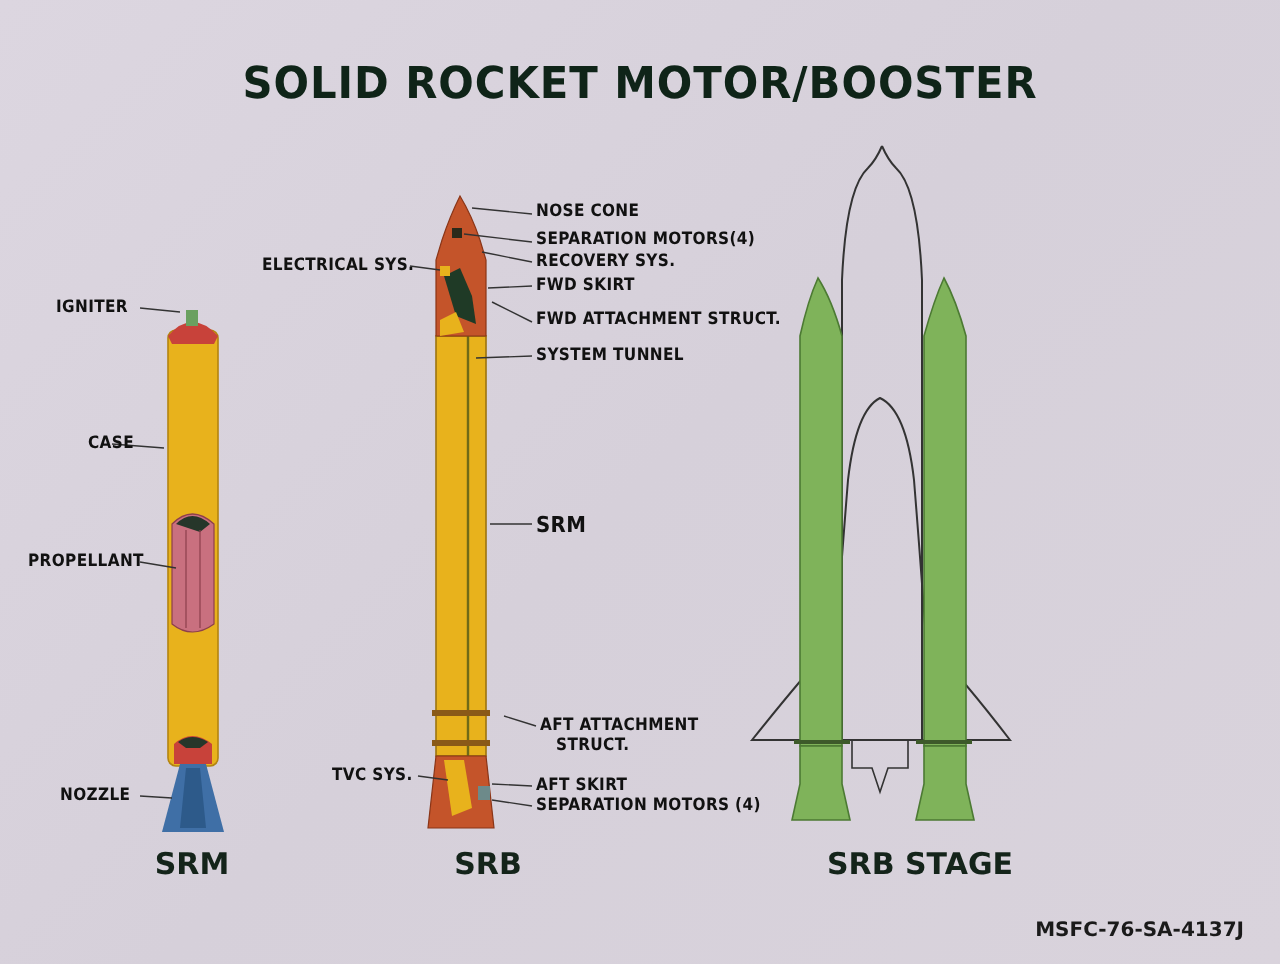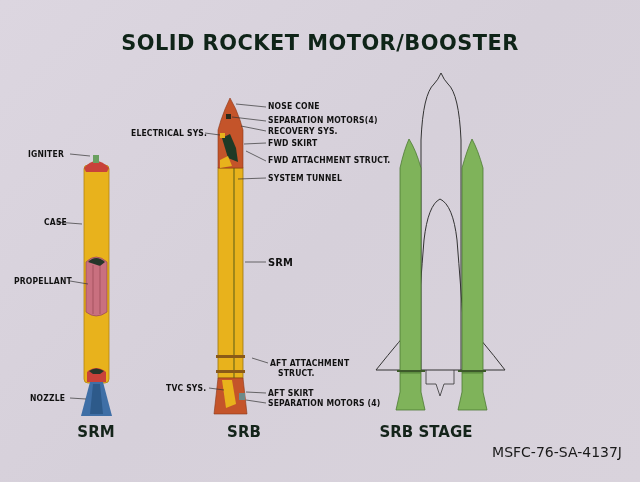--- a/index.html
+++ b/index.html
@@ -22,22 +22,22 @@
   .lbl {
     position: absolute; font-weight: bold; font-size: 8.5px;
     color: #111; white-space: nowrap; letter-spacing: 0.2px;
     transform: scaleX(0.9); transform-origin: left center;
   }
   .caption {
     position: absolute; font-weight: bold; font-size: 15px; color: #14241a;
     text-align: center;
   }
   .code {
-    position: absolute; right: 18px; top: 444px;
-    font-weight: normal; font-size: 14px; color: #1a1a1a;
+    position: absolute; right: 18px; top: 460px;
+    font-weight: bold; font-size: 10px; color: #1a1a1a;
   }
   svg { position: absolute; left: 0; top: 0; }
 </style>
 </head>
 <body>
 
 <div class="bg"></div>
 
 <div class="title">SOLID ROCKET MOTOR/BOOSTER</div>
 
@@ -132,15 +132,15 @@
 <div class="lbl" style="left:268px; top:173px;">SYSTEM TUNNEL</div>
 <div class="lbl" style="left:268px; top:256px; font-size:11px;">SRM</div>
 <div class="lbl" style="left:270px; top:358px;">AFT ATTACHMENT</div>
 <div class="lbl" style="left:278px; top:368px;">STRUCT.</div>
 <div class="lbl" style="left:166px; top:383px;">TVC SYS.</div>
 <div class="lbl" style="left:268px; top:388px;">AFT SKIRT</div>
 <div class="lbl" style="left:268px; top:398px;">SEPARATION MOTORS (4)</div>
 
 <div class="caption" style="left:76px; top:423px; width:40px;">SRM</div>
 <div class="caption" style="left:224px; top:423px; width:40px;">SRB</div>
-<div class="caption" style="left:376px; top:423px; width:100px;">SRB STAGE</div>
+<div class="caption" style="left:410px; top:423px; width:100px;">SRB STAGE</div>
 
 <div class="code">MSFC-76-SA-4137J</div>
 
 </body></html>

